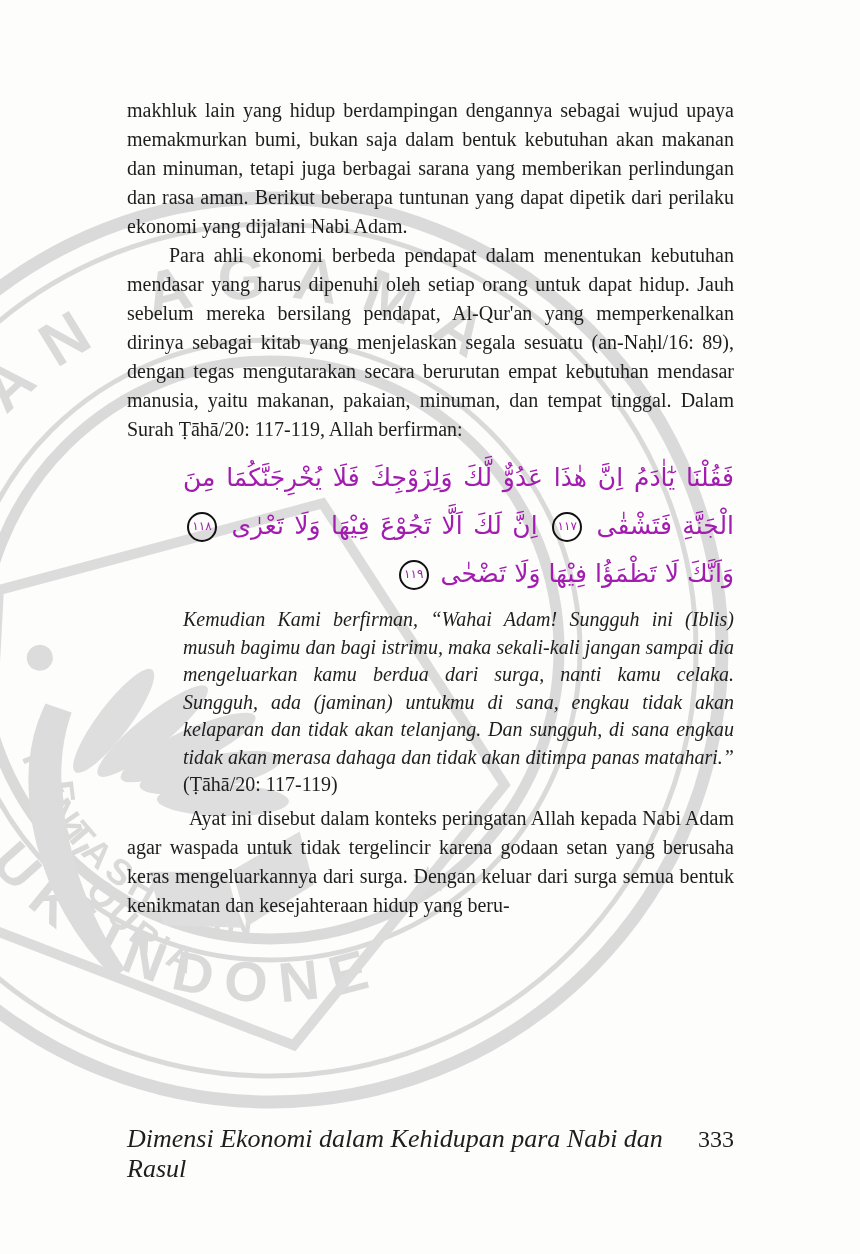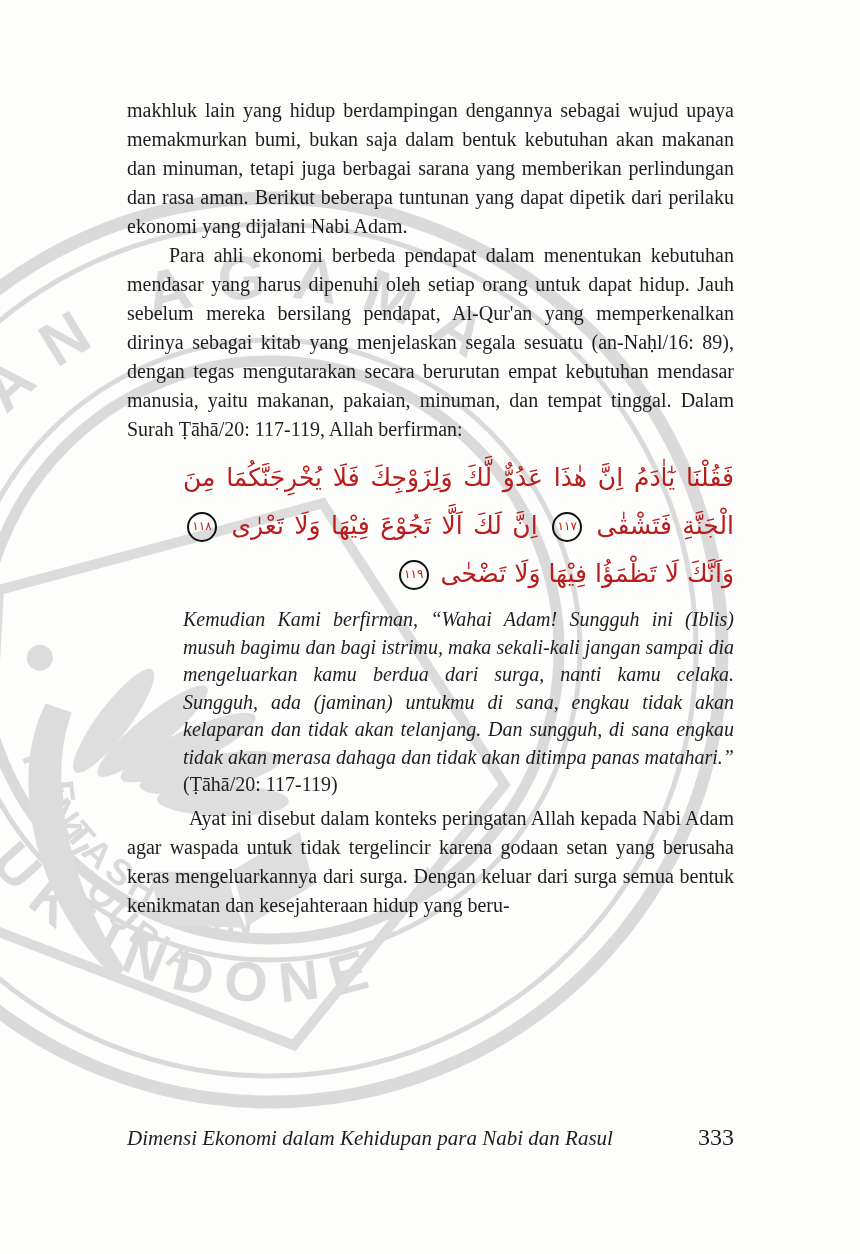--- a/index.html
+++ b/index.html
@@ -22,41 +22,41 @@
     position:absolute;left:127px;top:96px;width:607px;z-index:2;
   }
   p{margin:0;font-size:20px;line-height:29px;text-align:justify;}
   .li{padding-left:56px;text-indent:-28px;}
   .li .num{display:inline-block;width:28px;text-indent:0;}
   .sub{text-indent:42px;}
   .arabic{
     margin-left:56px;margin-top:10px;margin-bottom:8px;
     direction:rtl;text-align:justify;
     font-family:"DejaVu Sans", sans-serif;
-    font-size:25px;line-height:48px;color:#b91c1c;
+    font-size:25px;line-height:48px;color:#a21caf;
   }
   .ayah-num{
     display:inline-block;width:26px;height:26px;line-height:24px;
     border:2px double #111;border-radius:50%;
     font-size:12px;text-align:center;vertical-align:middle;
     margin:0 4px;
   }
   .trans{
     margin-left:56px;margin-top:6px;
     font-size:20px;line-height:27.5px;text-align:justify;font-family:Liberation Serif, serif;
   }
   .trans .it{font-style:italic;}
   .trans .ref{font-style:normal;}
   .p3{text-indent:62px;margin-top:5px;}
   
   .footer{
     position:absolute;left:127px;top:1124px;width:607px;z-index:2;
     display:flex;justify-content:space-between;align-items:baseline;
   }
-  .footer .ftitle{font-style:italic;font-size:21px;}
+  .footer .ftitle{font-style:italic;font-size:26px;}
   .footer .fnum{font-size:24px;}
 </style>
 </head>
 <body>
 
 <svg class="watermark" viewBox="0 0 1000 1000" aria-hidden="true">
   <defs>
     <path id="arcTop" d="M 212 298 A 352 352 0 0 1 788 298" fill="none"></path>
     <path id="arcBottom" d="M 212 702 A 352 352 0 0 0 788 702" fill="none"></path>
     <path id="arcMid1" d="M 246 587 A 262 262 0 0 0 754 587" fill="none"></path>

